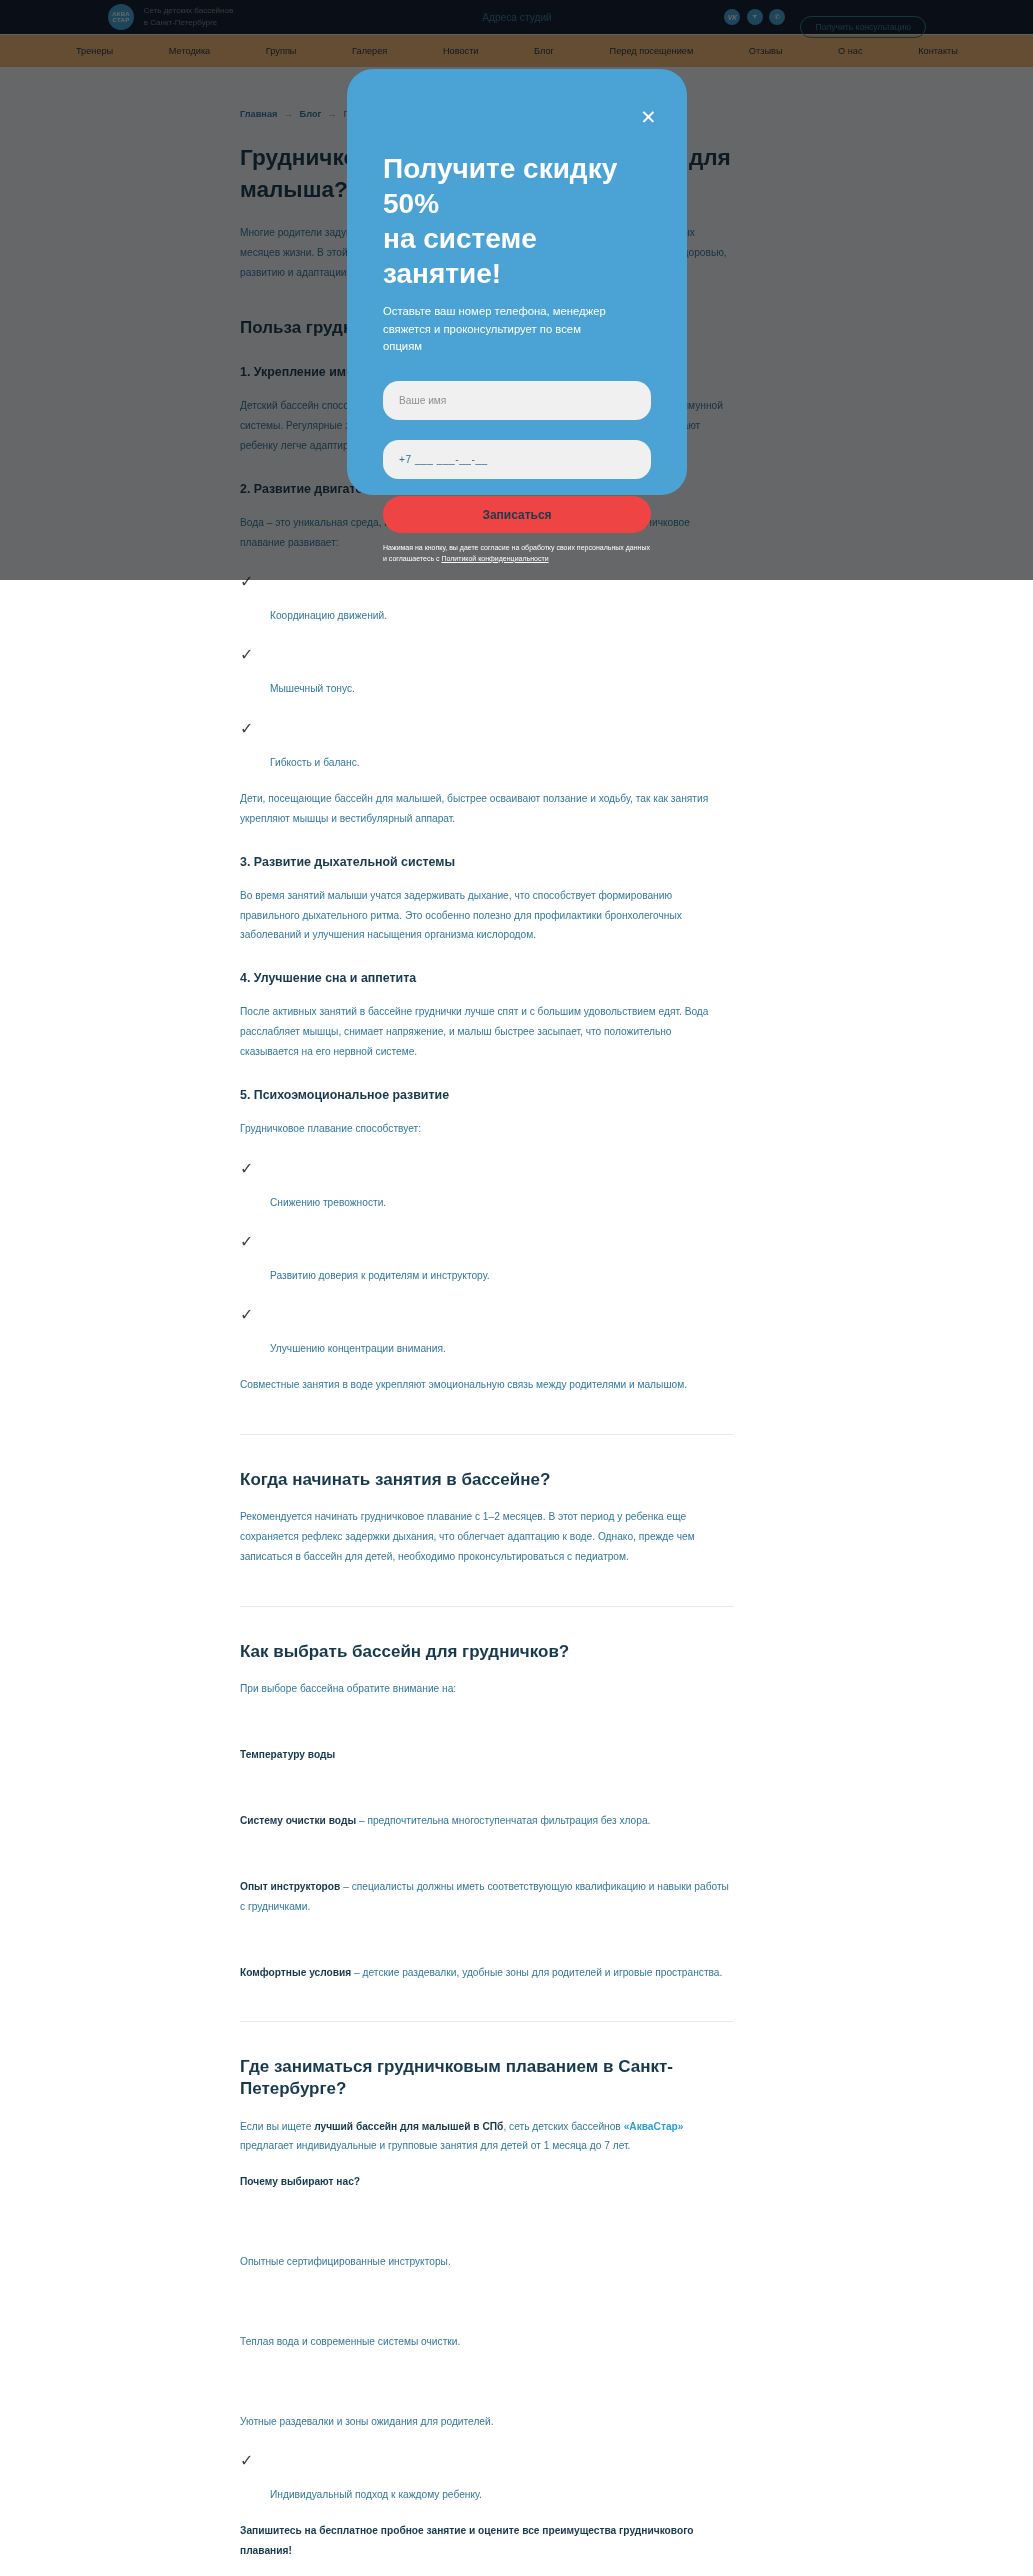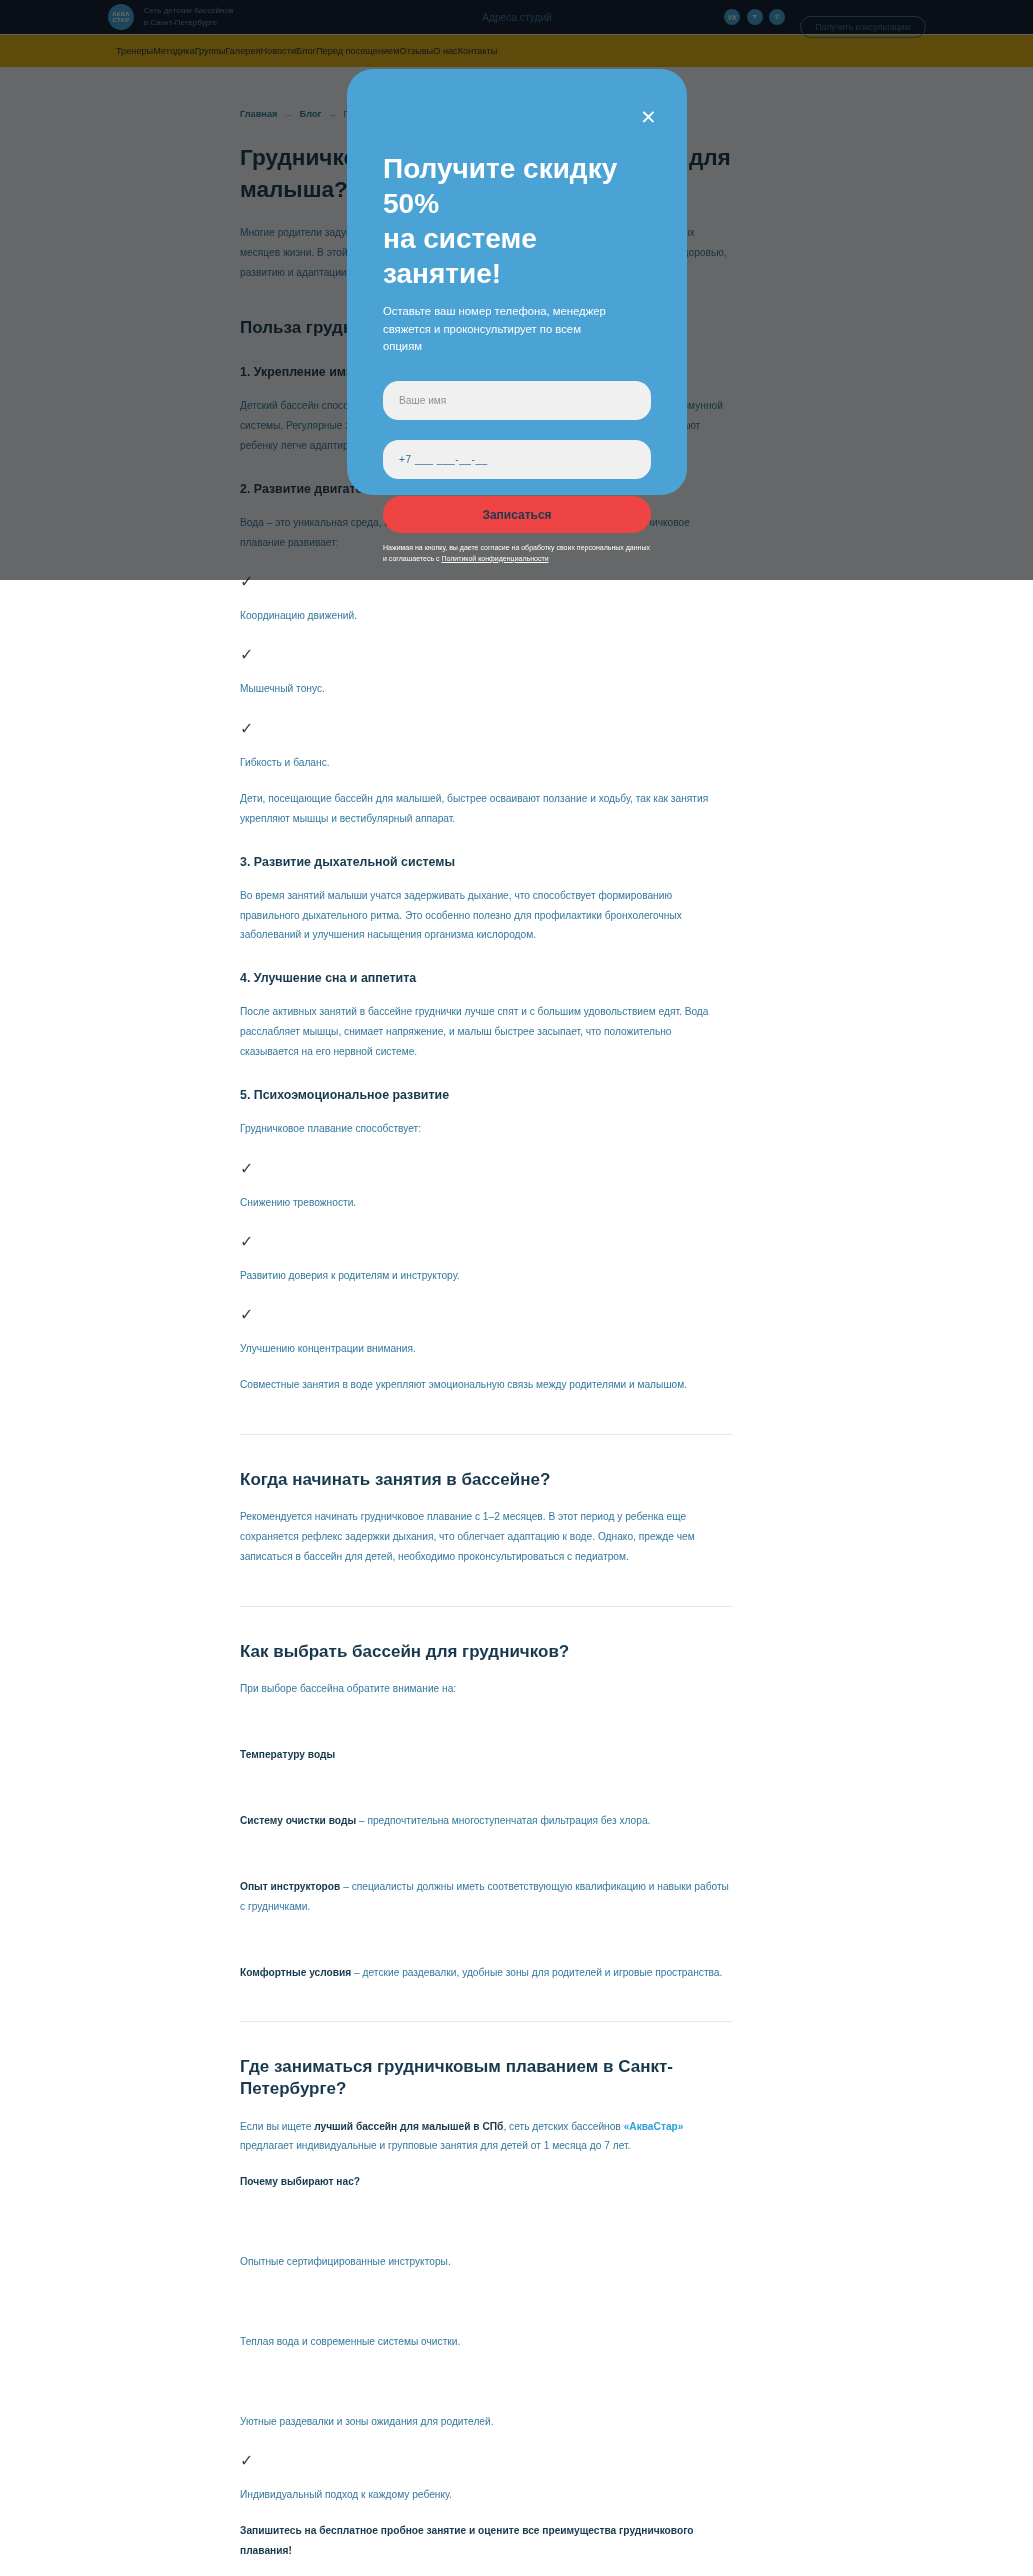--- a/index.html
+++ b/index.html
@@ -12,39 +12,39 @@
   .logo .l1{font-size:6px;letter-spacing:0.3px;}
   .logo .l2{font-size:6px;letter-spacing:0.3px;}
   .brand-tag{margin-left:9.7px;font-size:8px;line-height:1.45;color:#7d8b94;}
   .addr-link{position:absolute;left:50%;transform:translateX(-50%);font-size:10.2px;color:#2e7d9e;text-decoration:none;}
   .header-right{margin-left:auto;display:flex;align-items:center;gap:6.5px;}
   .soc{border-radius:50%;background:#41a8dc;color:#fff;display:flex;align-items:center;justify-content:center;}
   .soc.sm{width:16px;height:16px;font-size:6.5px;}
   .soc .tg-glyph{display:inline-block;transform:rotate(-35deg);margin-top:-1.1px;}
   .soc .vk-glyph{font-weight:700;font-style:italic;}
   .consult-btn{margin-left:8.6px;height:21.5px;padding:0 14px;border:0.8px solid #2e7d9e;border-radius:12px;background:transparent;color:#2e7d9e;font-size:8.6px;font-family:inherit;cursor:pointer;margin-top:20px;}
-  .header-nav{height:33px;border-top:0.5px solid #ececec;display:flex;align-items:center;justify-content:flex-start;padding:0 116px;box-sizing:border-box;background:#eab308;}
+  .header-nav{height:33px;border-top:0.5px solid #ececec;display:flex;align-items:center;justify-content:space-between;padding:0 76px;box-sizing:border-box;background:#fdba74;}
   .nav-link{font-size:9.2px;color:#13303f;text-decoration:none;white-space:nowrap;}
 
   
   .article{width:493px;margin-left:240px;padding-top:42px;padding-bottom:5.4px;}
   .breadcrumb{font-size:9.2px;color:#2e7d9e;display:flex;gap:6.5px;align-items:center;flex-wrap:nowrap;white-space:nowrap;}
   .breadcrumb a{color:#2e7d9e;text-decoration:none;font-weight:bold;}
   .bc-sep{color:#92a0a9;}
   .a-h1{font-size:22.6px;line-height:1.45;color:#17394e;font-weight:700;margin:22.6px 0 0 0;}
   .a-p{font-size:10.2px;line-height:1.95;color:#33789d;margin:16px 0 0 0;}
   .a-h2{font-size:17px;line-height:1.3;color:#17394e;font-weight:700;margin:34px 0 0 0;}
   .a-h3{font-size:12.4px;line-height:1.3;color:#17394e;font-weight:700;margin:25px 0 0 0;}
   .bold-p{font-weight:700;color:#17394e;}
   .gap-item{margin-top:60px;}
   .feature{margin-top:46px;}
   .f-bold{font-weight:700;color:#17394e;}
   .check-item{margin-top:21.5px;}
   .check-mark{font-size:16px;color:#3a3f43;font-weight:700;line-height:1;}
-  .check-text{margin-top:16px;font-size:10.2px;line-height:1.95;color:#33789d;}
+  .check-text{margin-top:16px;font-size:10.2px;line-height:1.95;color:#33789d;margin-left:30px;}
   .divider{border:none;border-top:0.5px solid #e3e8eb;margin:39px 0 0 0;}
   .inline-link{color:#1fb3e8;text-decoration:underline;}
   .bold-link{color:#2d9fd9;font-weight:700;}
 
   
   .dim-overlay{position:absolute;top:0;left:0;width:1034px;height:580px;background:rgba(8,10,12,0.62);z-index:40;}
   .modal{position:absolute;top:69px;left:50%;transform:translateX(-50%);width:340px;height:426px;background:#4aa3d4;border-radius:26px;z-index:50;box-sizing:border-box;padding:0 36px;}
   .modal-close{position:absolute;top:38px;right:28px;width:21.5px;height:21.5px;border:none;background:transparent;color:#ffffff;font-size:19.4px;line-height:21.5px;text-align:center;cursor:pointer;padding:0;font-family:inherit;}
   .modal-title{margin-top:82px;font-size:28px;line-height:1.25;font-weight:700;color:#fff;}
   .modal-sub{margin-top:12px;font-size:11.3px;line-height:1.55;color:#fff;width:237px;}

